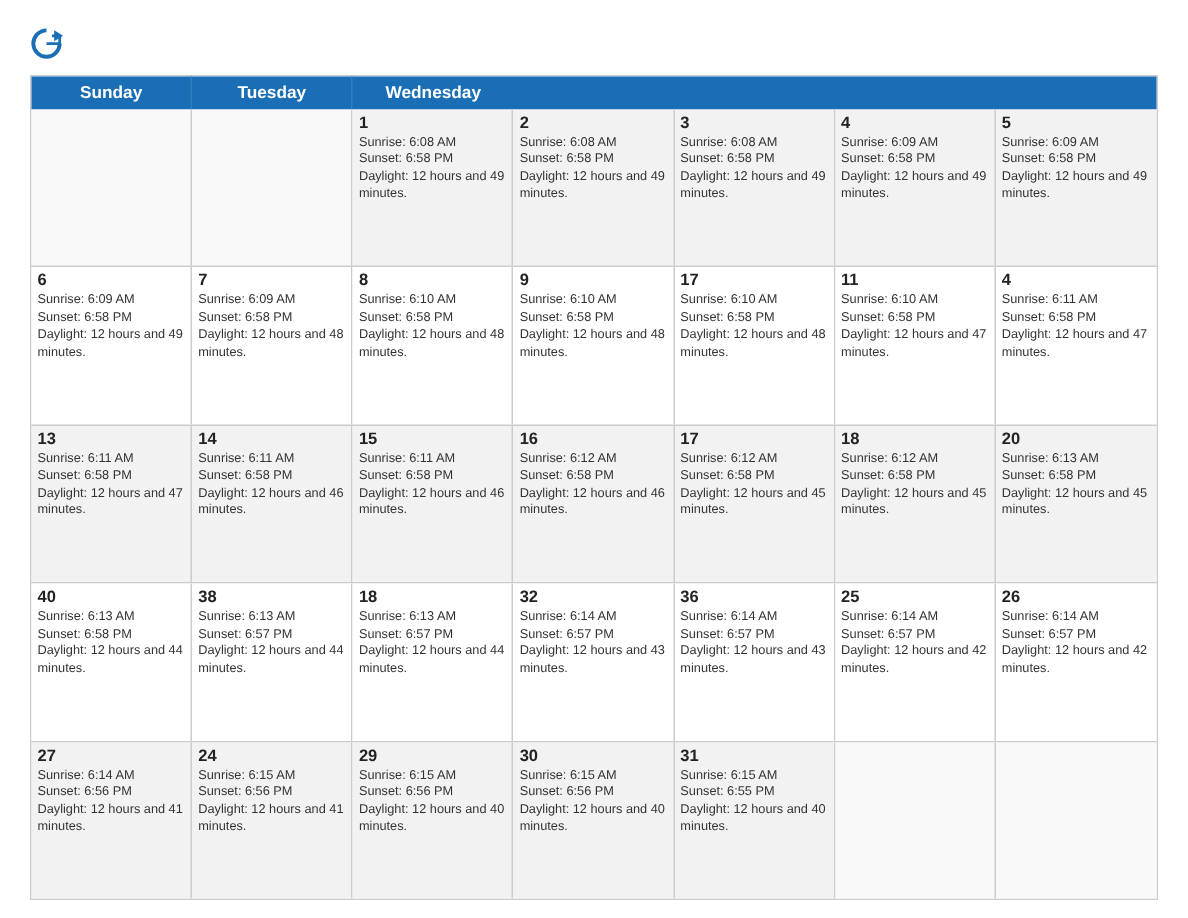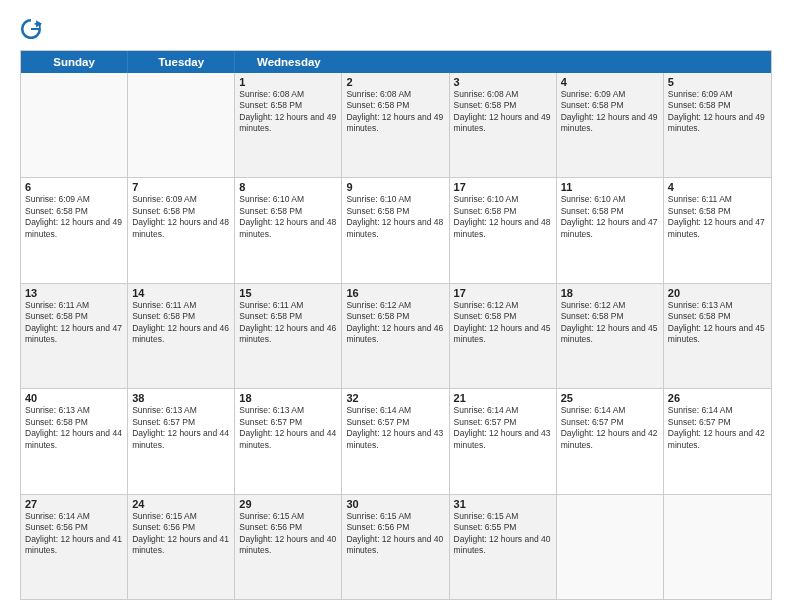--- a/index.html
+++ b/index.html
@@ -278,21 +278,21 @@
 Sunset: 6:57 PM
 Daylight: 12 hours and 44 minutes.</div>
           </div>
           <div class="cal-cell">
             <div class="day-num">32</div>
             <div class="day-info" style="white-space: pre-line;">Sunrise: 6:14 AM
 Sunset: 6:57 PM
 Daylight: 12 hours and 43 minutes.</div>
           </div>
           <div class="cal-cell">
-            <div class="day-num">21</div>
+            <div class="day-num">36</div>
             <div class="day-info" style="white-space: pre-line;">Sunrise: 6:14 AM
 Sunset: 6:57 PM
 Daylight: 12 hours and 43 minutes.</div>
           </div>
           <div class="cal-cell">
             <div class="day-num">25</div>
             <div class="day-info" style="white-space: pre-line;">Sunrise: 6:14 AM
 Sunset: 6:57 PM
 Daylight: 12 hours and 42 minutes.</div>
           </div>

